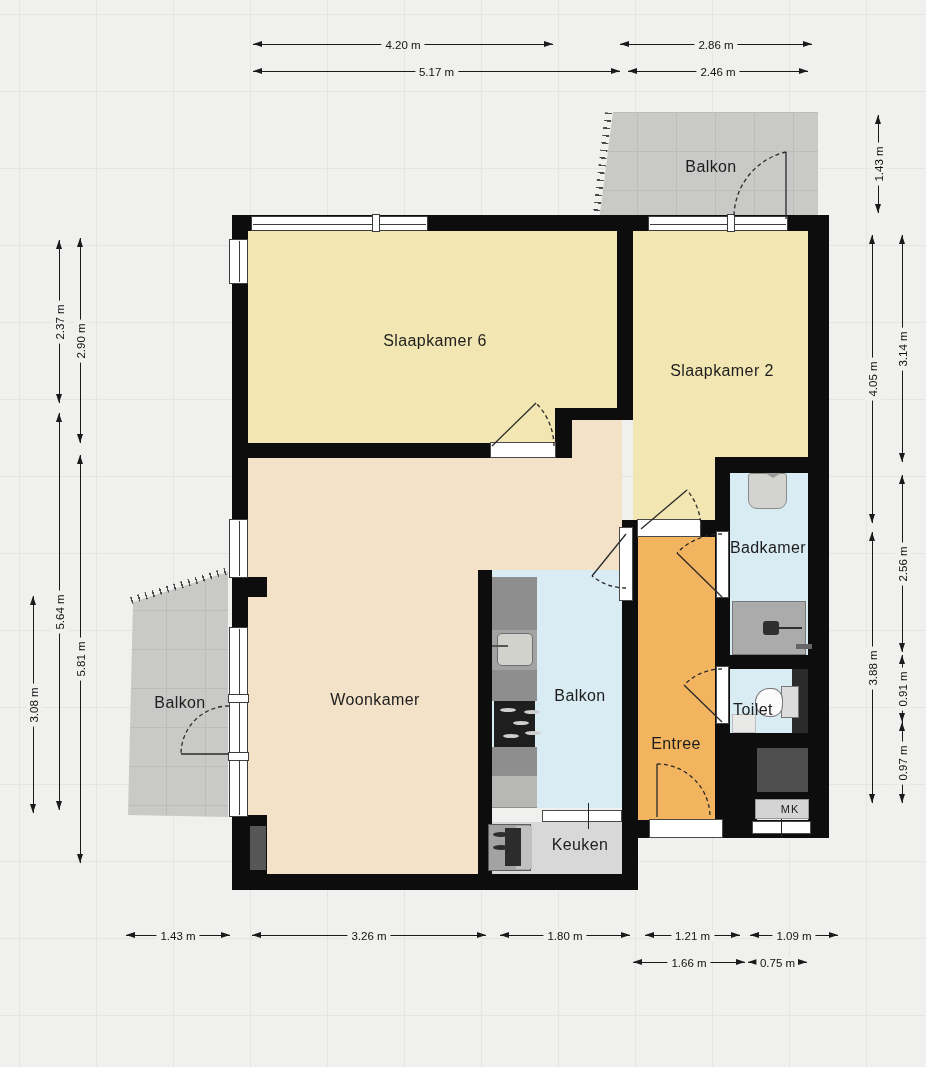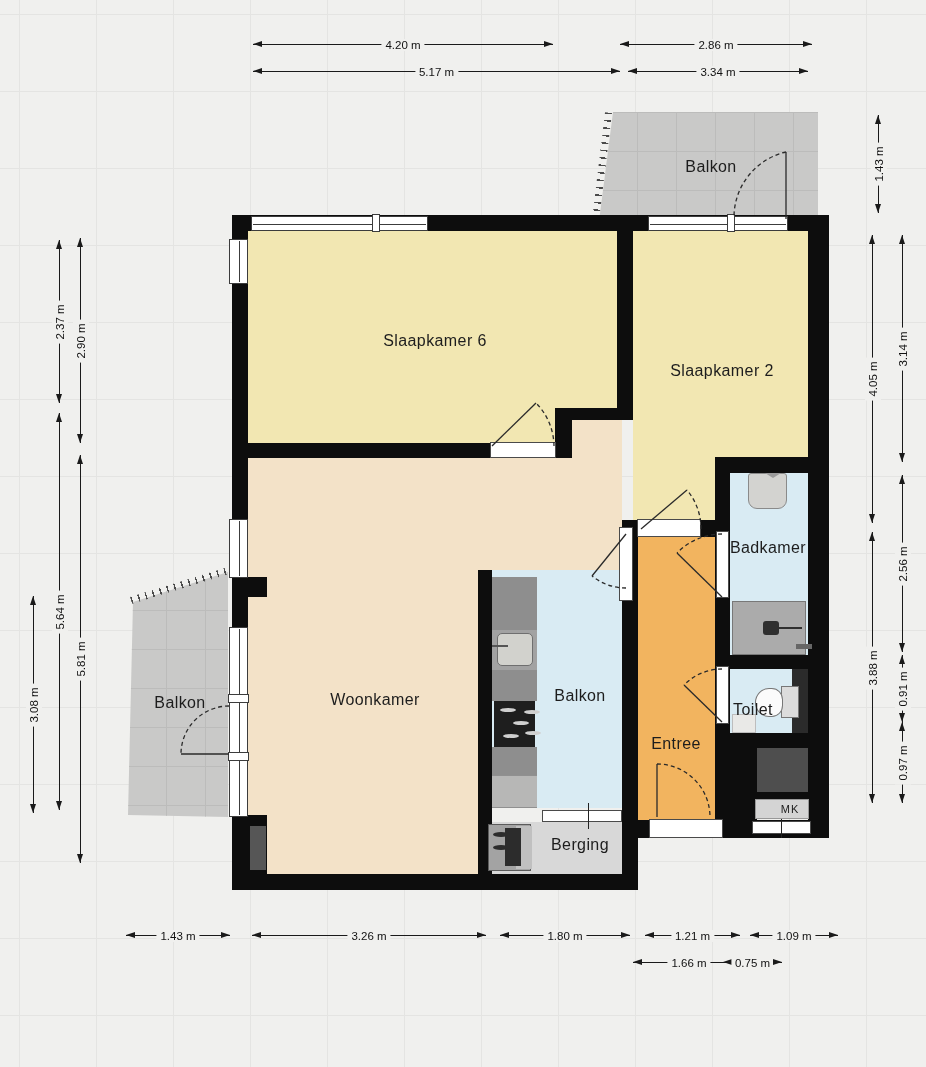--- a/index.html
+++ b/index.html
@@ -187,55 +187,55 @@
   </svg>
 
   <span class="rlabel" style="left:711px;top:167px;">Balkon</span>
   <span class="rlabel" style="left:435px;top:341px;">Slaapkamer 6</span>
   <span class="rlabel" style="left:722px;top:371px;">Slaapkamer 2</span>
   <span class="rlabel" style="left:375px;top:700px;">Woonkamer</span>
   <span class="rlabel" style="left:580px;top:696px;">Balkon</span>
   <span class="rlabel" style="left:768px;top:548px;text-align:right;">Badkamer</span>
   <span class="rlabel" style="left:753px;top:710px;">Toilet</span>
   <span class="rlabel" style="left:676px;top:744px;">Entree</span>
-  <span class="rlabel" style="left:580px;top:845px;">Berging</span>
+  <span class="rlabel" style="left:580px;top:845px;">Keuken</span>
   <span class="rlabel" style="left:180px;top:703px;">Balkon</span>
 
   <div class="dim-h" style="left:253px;top:44px;width:300px;">
     <span class="dlab">4.20 m</span>
     </div>
   <div class="dim-h" style="left:620px;top:44px;width:192px;">
     <span class="dlab">2.86 m</span>
     </div>
   <div class="dim-h" style="left:253px;top:71px;width:367px;">
     <span class="dlab">5.17 m</span>
     </div>
   <div class="dim-h" style="left:628px;top:71px;width:180px;">
-    <span class="dlab">3.34 m</span>
+    <span class="dlab">2.46 m</span>
     </div>
 
   <div class="dim-h" style="left:126px;top:935px;width:104px;">
     <span class="dlab">1.43 m</span>
     </div>
   <div class="dim-h" style="left:252px;top:935px;width:234px;">
     <span class="dlab">3.26 m</span>
     </div>
   <div class="dim-h" style="left:500px;top:935px;width:130px;">
     <span class="dlab">1.80 m</span>
     </div>
   <div class="dim-h" style="left:645px;top:935px;width:95px;">
     <span class="dlab">1.21 m</span>
     </div>
   <div class="dim-h" style="left:750px;top:935px;width:88px;">
     <span class="dlab">1.09 m</span>
     </div>
   <div class="dim-h" style="left:633px;top:962px;width:112px;">
     <span class="dlab">1.66 m</span>
     </div>
-  <div class="dim-h" style="left:723px;top:962px;width:59px;">
+  <div class="dim-h" style="left:748px;top:962px;width:59px;">
     <span class="dlab">0.75 m</span>
     </div>
 
   <div class="dim-v" style="left:878px;top:115px;height:98px;">
     <span class="dlab">1.43 m</span>
     </div>
   <div class="dim-v" style="left:872px;top:235px;height:288px;">
     <span class="dlab">4.05 m</span>
     </div>
   <div class="dim-v" style="left:902px;top:235px;height:227px;">

